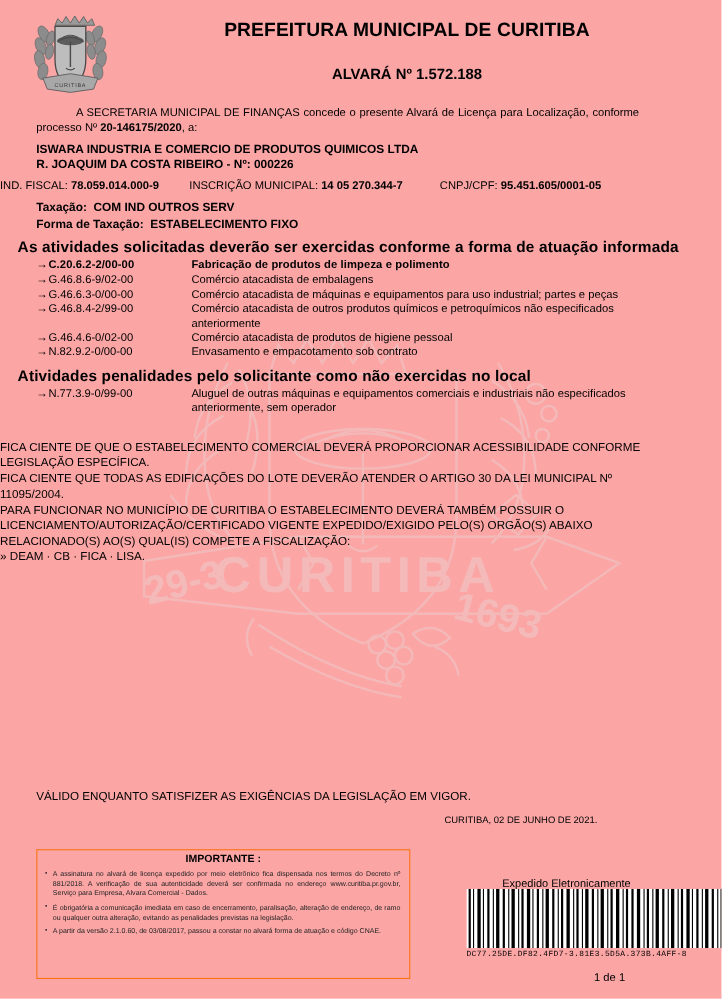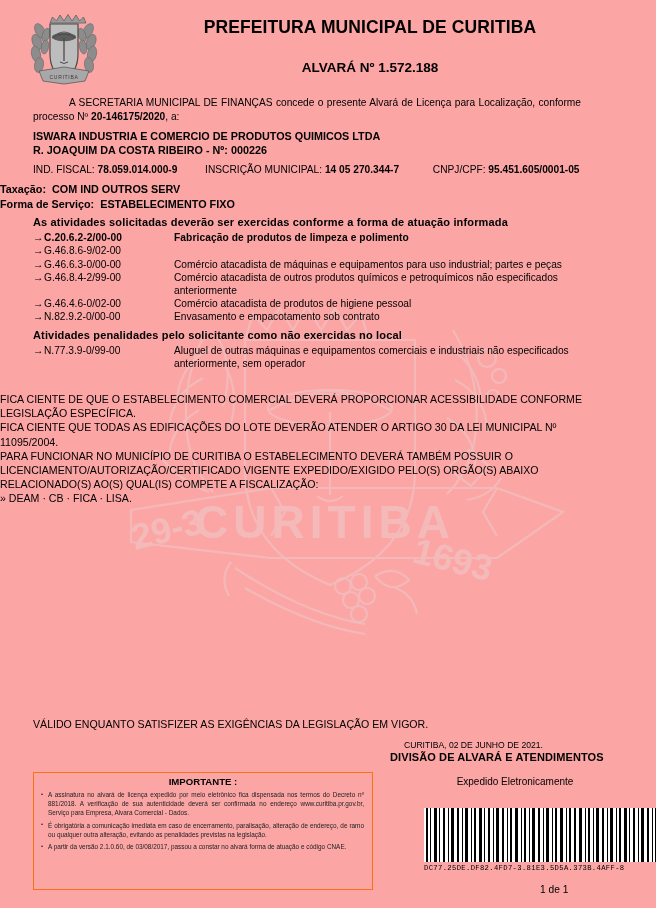--- a/index.html
+++ b/index.html
@@ -88,39 +88,39 @@
   .ent {
     font-size: 10.8px;
     font-weight: bold;
     line-height: 14px;
     padding-left: 33px;
     margin-top: 6px;
   }
 
   .idline {
     font-size: 10.2px;
+    margin-top: 7px;
+    white-space: nowrap;
+  }
+  .idline .gap1 { display: inline-block; width: 22px; }
+  .idline .gap2 { display: inline-block; width: 28px; }
+
+  .tax {
+    font-size: 10.8px;
+    font-weight: bold;
+    line-height: 14.5px;
     padding-left: 33px;
     margin-top: 7px;
-    white-space: nowrap;
-  }
-  .idline .gap1 { display: inline-block; width: 22px; }
-  .idline .gap2 { display: inline-block; width: 28px; }
-
-  .tax {
-    font-size: 10.8px;
-    font-weight: bold;
-    line-height: 14.5px;
-    margin-top: 7px;
   }
   .tax .sp { display: inline-block; width: 6px; }
 
   .section-head {
-    font-size: 11px;
-    font-weight: bold;
-    padding-left: 33px;
+    font-size: 14px;
+    font-weight: bold;
+    padding-left: 16px;
     margin-top: 5px;
     letter-spacing: 0.15px;
   }
 
   
   .act-list { margin-top: 3px; }
   .act {
     display: flex;
     font-size: 10.2px;
     line-height: 13.2px;
@@ -169,21 +169,21 @@
     left: 390px;
     top: 751px;
     font-size: 11px;
     font-weight: bold;
     letter-spacing: 0.1px;
     z-index: 2;
   }
   #issued {
     position: absolute;
     left: 390px;
-    top: 776px;
+    top: 798px;
     width: 250px;
     text-align: center;
     font-size: 10px;
     z-index: 2;
   }
 
   
   #important-box {
     position: absolute;
     left: 33px;
@@ -375,35 +375,36 @@
       <span class="gap2"></span>
       <span>CNPJ/CPF:</span>
       <span class="b">95.451.605/0001-05</span>
     </div>
 
     <div class="tax">
       <div>
         <span>Taxação:</span><span class="sp"></span><span>COM   IND   OUTROS   SERV</span>
       </div>
       <div>
-        <span>Forma de Serviço:</span><span class="sp"></span><span>ESTABELECIMENTO FIXO</span>
+        <span>Forma de Taxação:</span><span class="sp"></span><span>ESTABELECIMENTO FIXO</span>
       </div>
     </div>
 
     <div class="section-head">As atividades solicitadas deverão ser exercidas conforme a forma de atuação informada</div>
 
     <div class="act-list">
       <div class="act bold">
         <span class="arrow">→</span>
         <span class="code">C.20.6.2-2/00-00</span>
         <span class="desc">Fabricação de produtos de limpeza e polimento</span>
       </div>
       <div class="act">
         <span class="arrow">→</span>
         <span class="code">G.46.8.6-9/02-00</span>
+        <span class="desc">Comércio atacadista de embalagens</span>
       </div>
       <div class="act">
         <span class="arrow">→</span>
         <span class="code">G.46.6.3-0/00-00</span>
         <span class="desc">Comércio atacadista de máquinas e equipamentos para uso industrial; partes e peças</span>
       </div>
       <div class="act">
         <span class="arrow">→</span>
         <span class="code">G.46.8.4-2/99-00</span>
         <span class="desc">Comércio atacadista de outros produtos químicos e petroquímicos não especificados anteriormente</span>
@@ -434,21 +435,20 @@
       <p>FICA CIENTE DE QUE O ESTABELECIMENTO COMERCIAL DEVERÁ PROPORCIONAR ACESSIBILIDADE CONFORME LEGISLAÇÃO ESPECÍFICA.</p>
       <p>FICA CIENTE QUE TODAS AS EDIFICAÇÕES DO LOTE DEVERÃO ATENDER O ARTIGO 30 DA LEI MUNICIPAL Nº 11095/2004.</p>
       <p>PARA FUNCIONAR NO MUNICÍPIO DE CURITIBA O ESTABELECIMENTO DEVERÁ TAMBÉM POSSUIR O LICENCIAMENTO/AUTORIZAÇÃO/CERTIFICADO VIGENTE EXPEDIDO/EXIGIDO PELO(S) ORGÃO(S) ABAIXO RELACIONADO(S) AO(S) QUAL(IS) COMPETE A FISCALIZAÇÃO:</p>
       <p>» DEAM · CB · FICA · LISA.</p>
     </div>
   </div>
 
   <div id="valid">VÁLIDO  ENQUANTO SATISFIZER AS EXIGÊNCIAS DA LEGISLAÇÃO EM VIGOR.</div>
 
   <div id="city-date">CURITIBA, 02 DE JUNHO DE 2021.</div>
-  <div id="division">DIVISÃO DE ALVARÁ E ATENDIMENTOS</div>
   <div id="issued">Expedido Eletronicamente</div>
 
   <div id="important-box">
     <div id="important-title">IMPORTANTE :</div>
     <ul id="important-list">
       <li>A assinatura no alvará de licença expedido por meio eletrônico fica dispensada nos termos do Decreto nº 881/2018. A verificação de sua autenticidade deverá ser confirmada no endereço www.curitiba.pr.gov.br, Serviço para Empresa, Alvara Comercial - Dados.</li>
       <li>É obrigatória a comunicação imediata em caso de encerramento, paralisação, alteração de endereço, de ramo ou qualquer outra alteração, evitando as penalidades previstas na legislação.</li>
       <li>A partir da versão 2.1.0.60, de 03/08/2017, passou a constar no alvará forma de atuação e código CNAE.</li>
     </ul>
   </div>

